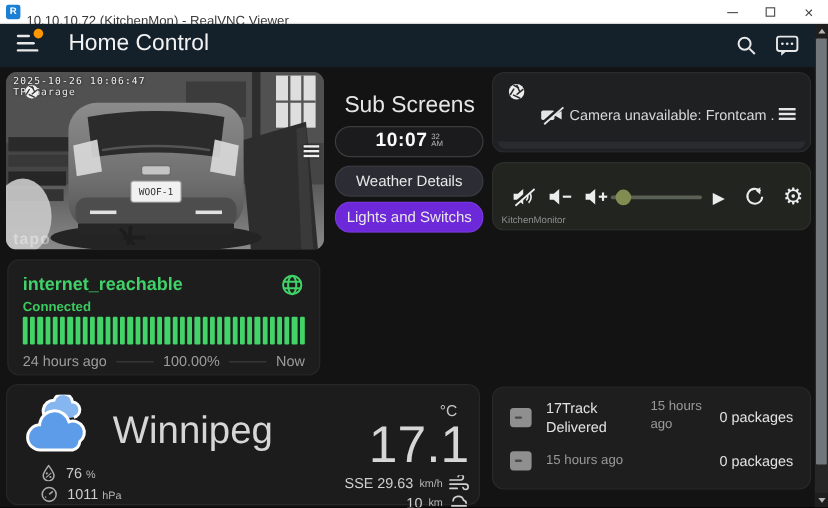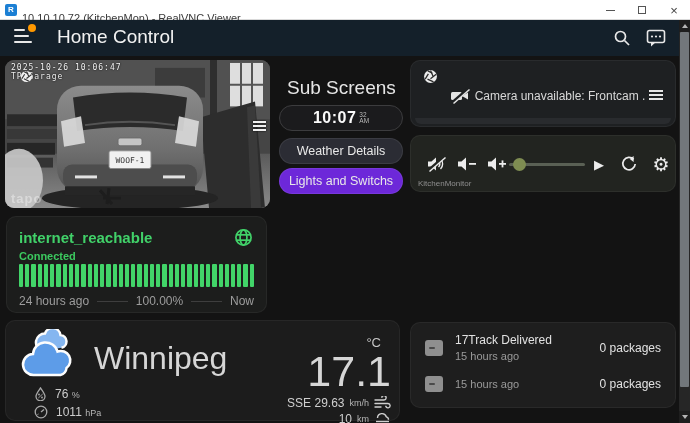--- a/index.html
+++ b/index.html
@@ -92,21 +92,21 @@
   .wrow{display:flex;align-items:center;justify-content:flex-end;gap:5px;font-size:12px;color:#cfcfcf;margin-top:2px;}
   .wsmall{font-size:9px;color:#b5b5b5;}
   .wstats{position:absolute;left:28px;top:66px;display:flex;flex-direction:column;gap:4px;}
   .wstat{display:flex;align-items:center;gap:8px;font-size:12px;color:#cdcdcd;}
 
   
   .trackcard{left:410px;top:322px;width:266px;height:86px;background:#1e1e1e;}
   .trow{position:absolute;left:14px;right:14px;height:32px;display:flex;align-items:center;}
   .ticon{width:18px;height:16px;background:#8f8f8f;border-radius:3px;position:relative;margin-right:12px;flex:none;}
   .ticon div{position:absolute;left:4px;top:7px;width:6px;height:2px;background:#4a4a4a;border-radius:1px;}
-  .ttexts{flex:1;display:flex;flex-direction:column;line-height:1.35;}
+  .ttexts{flex:1;display:flex;flex-direction:row;line-height:1.35;}
   .ttitle{font-size:12px;color:#e2e2e2;}
   .tsub{font-size:11px;color:#9a9a9a;}
   .tval{font-size:12px;color:#e2e2e2;}
 
   
   .scrollbar{left:679px;top:20px;width:11px;height:403px;background:#262626;}
   .sarrow{position:absolute;left:0;width:11px;height:12px;background:#1e1e1e;
     display:flex;align-items:center;justify-content:center;}
   .tri-up{width:0;height:0;border-left:3px solid transparent;border-right:3px solid transparent;border-bottom:4px solid #b5b5b5;}
   .tri-down{width:0;height:0;border-left:3px solid transparent;border-right:3px solid transparent;border-top:4px solid #b5b5b5;}

